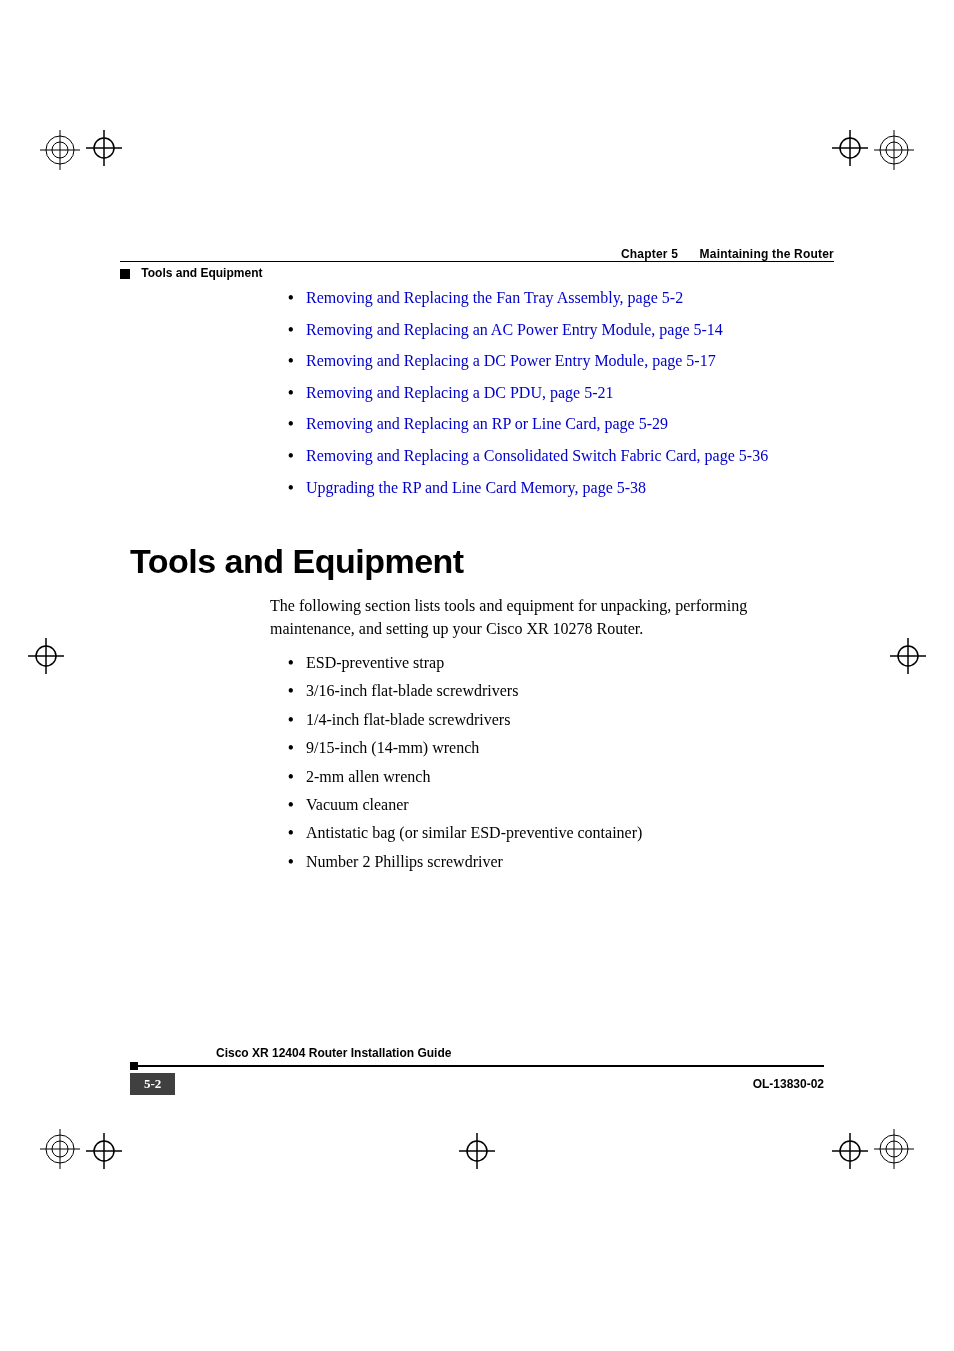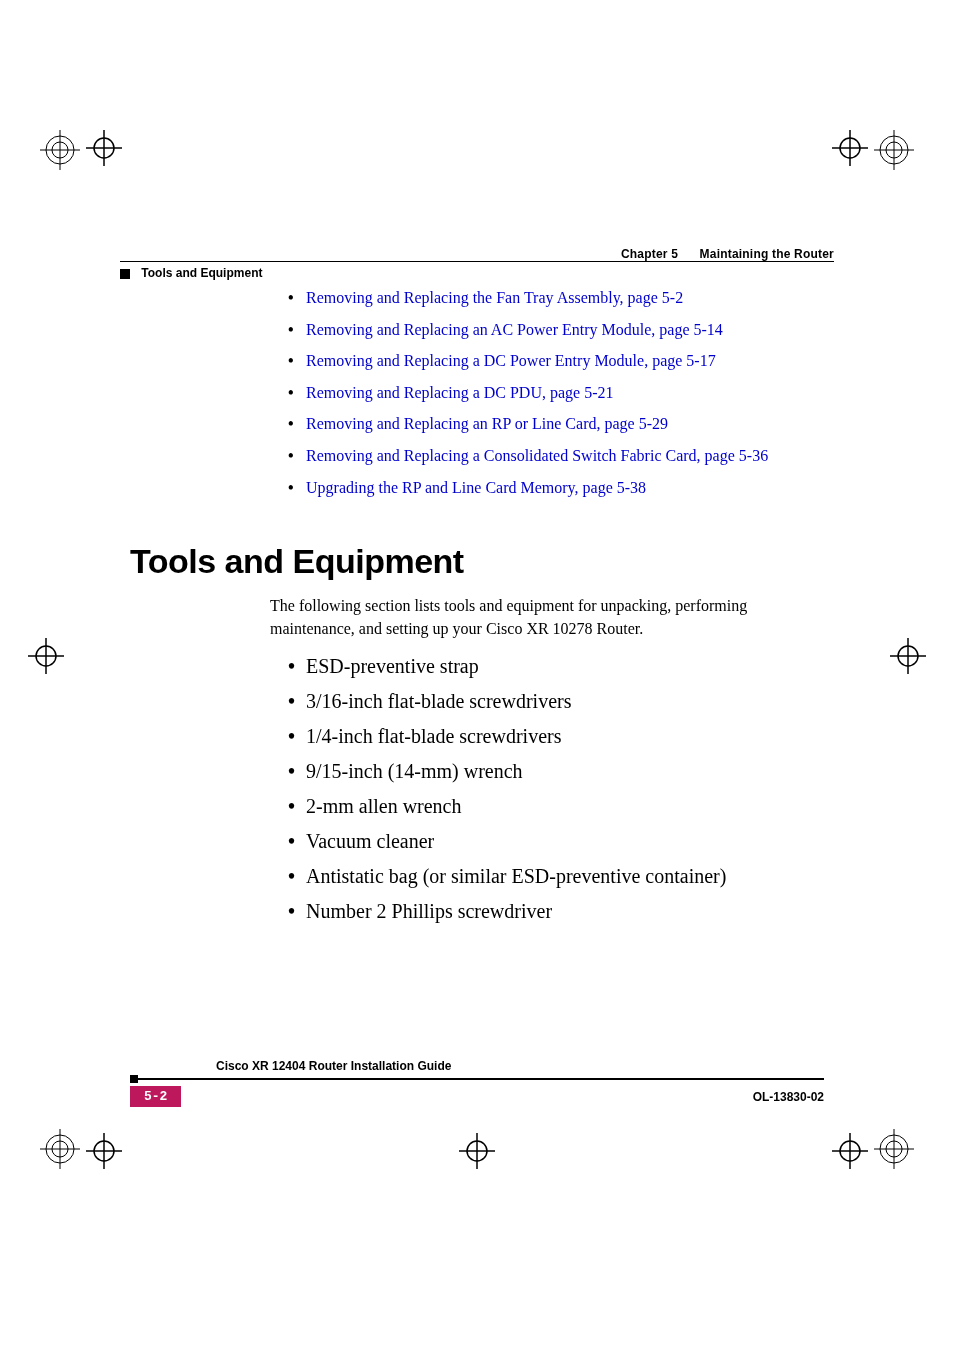--- a/index.html
+++ b/index.html
@@ -92,35 +92,35 @@
       font-size: 16px;
       margin-left: 140px;
       line-height: 1.4;
       margin-bottom: 10px;
     }
     .equipment-list {
       margin-left: 158px;
       list-style: none;
     }
     .equipment-list li {
-      font-size: 20px;
+      font-size: 16px;
       position: relative;
       padding-left: 18px;
       line-height: 1.65;
       margin-bottom: 2px;
     }
     .equipment-list li::before {
       content: "•";
       position: absolute;
       left: 0;
       font-weight: bold;
     }
     .footer {
       position: absolute;
-      bottom: 244px;
+      bottom: 256px;
       left: 130px;
       right: 130px;
     }
     .footer-title {
       font-family: Arial, Helvetica, sans-serif;
       font-size: 12px;
       font-weight: bold;
       text-align: left;
       margin-left: 86px;
     }
@@ -139,23 +139,23 @@
       flex: 1;
       border-top: 2px solid #000;
     }
     .footer-bottom {
       display: flex;
       justify-content: space-between;
       align-items: center;
       margin-top: 3px;
     }
     .page-number {
-      background: #be185d;
+      background: #404040;
       color: #fff;
-      font-family: Liberation Mono, monospace;
+      font-family: Liberation Serif, serif;
       font-size: 13px;
       font-weight: bold;
       padding: 3px 14px;
     }
     .doc-id {
       font-family: Arial, Helvetica, sans-serif;
       font-size: 12px;
       font-weight: bold;
     }
     .chapter-label {

